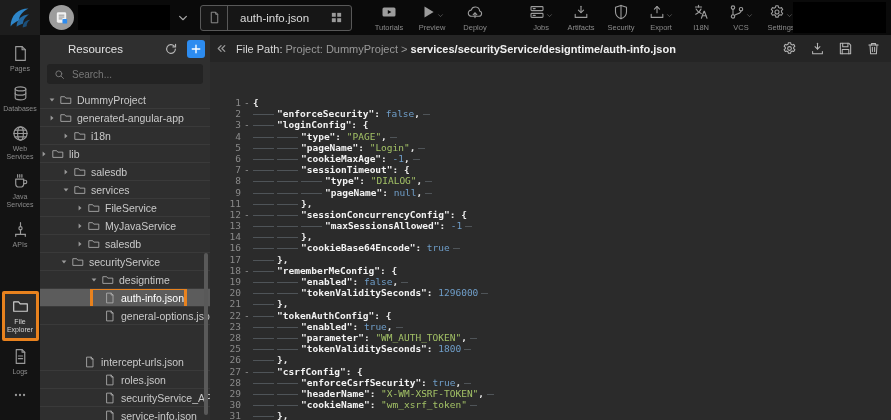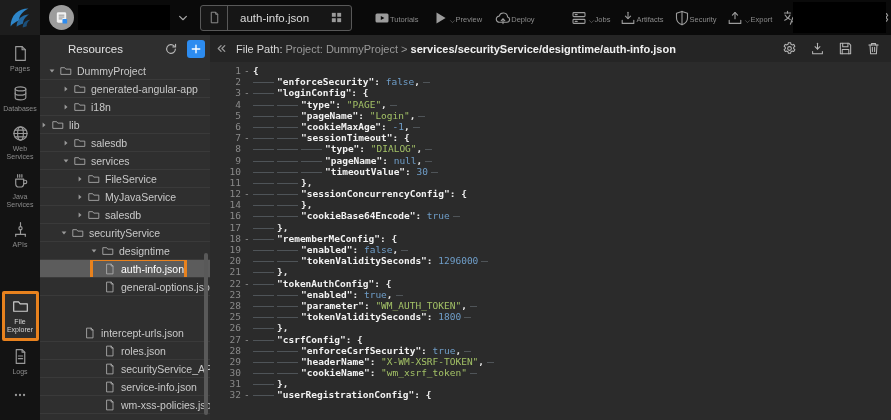--- a/index.html
+++ b/index.html
@@ -23,21 +23,21 @@
   .file-tab { display:flex; align-items:center; height:26px; border:1px solid #585858; border-radius:3px; margin-left:6px;
               color:#dcdcdc; background:#161616; flex:none; }
   .file-tab .ficon { width:27px; align-self:stretch; display:flex; align-items:center; justify-content:center;
                      border-right:1px solid #585858; color:#9a9a9a; }
   .file-tab .fname { padding:0 12px; font-size:11.5px; white-space:nowrap; }
   .file-tab .fgrid { width:30px; display:flex; align-items:center; justify-content:center; color:#9a9a9a; }
 
   .toolbar { display:flex; align-items:center; margin-left:22px; }
   .tgroup { display:flex; align-items:flex-start; gap:13px; }
   .tgroup.g2 { margin-left:36px; gap:10px; }
-  .titem { display:flex; flex-direction:row; align-items:center; color:#9c9c9c; min-width:30px; cursor:pointer; }
+  .titem { display:flex; flex-direction:column; align-items:center; color:#9c9c9c; min-width:30px; cursor:pointer; }
   .titem .iconrow { display:flex; align-items:center; height:17px; }
   .titem .chev { margin-left:1px; margin-top:7px; color:#8d8d8d; }
   .titem .lbl { font-size:7.5px; color:#8b8b8b; margin-top:3px; white-space:nowrap; }
 
   
   .main { display:flex; height:385px; }
 
   
   .sidebar { width:40px; background:#131313; display:flex; flex-direction:column; align-items:center;
              padding:10px 0 6px; flex:none; }
@@ -67,21 +67,21 @@
           color:#c9c9c9; position:relative; white-space:nowrap; cursor:pointer; overflow:hidden;text-align:center; }
   .trow.sel { background:#5c5c5c; color:#fff; }
   .caret { width:12px; color:#9a9a9a; flex:none; display:flex; }
   .ticon { width:17px; color:#b2b2b2; flex:none; display:flex; }
   .tlabel { overflow:hidden; }
   .ann-box { position:absolute; left:50px; top:-2px; width:97px; height:22px; border:3px solid #E8821E;
              border-radius:1px; pointer-events:none; }
   .pscroll { position:absolute; right:2px; top:218px; width:4px; height:162px; background:#595959; border-radius:2px; }
 
   
-  .editor { flex:1; min-width:0; background:#2b2b2b; display:flex; flex-direction:column; }
+  .editor { flex:1; min-width:0; background:#2b2b2b; display:flex; flex-direction:column;gap:32px; }
   .ehead { height:27px; background:#252525; display:flex; align-items:center; padding:0 10px 0 5px; gap:8px; flex:none; }
   .collapse-btn { color:#9a9a9a; cursor:pointer; flex:none; }
   .crumb { font-size:11px; flex:1; white-space:nowrap; overflow:hidden; }
   .crumb .c1 { color:#d8d8d8; }
   .crumb .c2 { color:#9a9a9a; }
   .crumb .c3 { color:#f0f0f0; font-weight:bold; }
   .eactions { display:flex; align-items:center; gap:13px; color:#b8b8b8; flex:none; }
   .eact { cursor:pointer; }
 
   .code { flex:1; overflow:hidden; font-family:"DejaVu Sans Mono",monospace; font-size:9.5px; line-height:11.2px;
@@ -391,37 +391,44 @@
             <path d="M13 8a5 5 0 1 1-1.4-3.5"></path>
             <path d="M13.2 2.6v3h-3"></path>
           </svg>
       </span>
       <span class="add-btn">
         <svg width="12" height="12" viewBox="0 0 16 16" stroke="currentColor" stroke-width="1.8" stroke-linecap="round">
             <path d="M8 3v10M3 8h10"></path>
           </svg>
       </span>
     </div>
+    <div class="searchbox">
+      <svg width="11" height="11" viewBox="0 0 16 16" fill="none" stroke="currentColor" stroke-width="1.4" stroke-linecap="round">
+          <circle cx="7" cy="7" r="4.3"></circle>
+          <path d="M10.3 10.3 13.8 13.8"></path>
+        </svg>
+      <input class="search" type="text" placeholder="Search..." style="">
+    </div>
     <div class="tree" id="tree">
         <div class="trow" style="padding-left: 8px;">
           <span class="caret">
             <svg width="8" height="8" viewBox="0 0 16 16">
               <path d="M3.2 5.2h9.6L8 11z" fill="currentColor"></path>
             </svg>
           </span>
           <span class="ticon">
             <svg width="12" height="12" viewBox="0 0 16 16">
               <g fill="none" stroke="currentColor" stroke-width="1.1" stroke-linecap="round" stroke-linejoin="round">
                 <path d="M1.6 3.6h4.6l1.5 1.9h6.7v7h-12.8z"></path>
               </g>
             </svg>
           </span>
           <span class="tlabel">DummyProject</span>
         </div>
-        <div class="trow" style="padding-left: 22px;">
+        <div class="trow" style="padding-left: 8px;">
           <span class="caret">
             <svg width="8" height="8" viewBox="0 0 16 16">
               <path d="M5.2 3.2v9.6L11 8z" fill="currentColor"></path>
             </svg>
           </span>
           <span class="ticon">
             <svg width="12" height="12" viewBox="0 0 16 16">
               <g fill="none" stroke="currentColor" stroke-width="1.1" stroke-linecap="round" stroke-linejoin="round">
                 <path d="M1.6 3.6h4.6l1.5 1.9h6.7v7h-12.8z"></path>
               </g>
@@ -757,41 +764,41 @@
         </div>
         <div class="cline">
           <span class="gut">
             <span class="lnum">9</span>
             <span class="fold"></span>
           </span>
           <span class="ctext"><span class="ind"></span><span class="ind"></span><span class="ind"></span><span class="k">"pageName"</span><span class="p">: </span><span class="b">null</span><span class="p">,</span><span class="trd"></span></span>
         </div>
         <div class="cline">
           <span class="gut">
-            <span class="lnum">10</span>
-            <span class="fold"></span>
-          </span>
-          <span class="ctext"><span class="ind"></span><span class="ind"></span><span class="ind"></span><span class="k">"timeoutValue"</span><span class="p">: </span><span class="n">30</span><span class="trd"></span></span>
-        </div>
-        <div class="cline">
-          <span class="gut">
             <span class="lnum">11</span>
             <span class="fold"></span>
           </span>
           <span class="ctext"><span class="ind"></span><span class="ind"></span><span class="p">},</span></span>
         </div>
         <div class="cline">
           <span class="gut">
             <span class="lnum">12</span>
             <span class="fold">-</span>
           </span>
           <span class="ctext"><span class="ind"></span><span class="ind"></span><span class="k">"sessionConcurrencyConfig"</span><span class="p">: {</span></span>
         </div>
         <div class="cline">
           <span class="gut">
+            <span class="lnum">13</span>
+            <span class="fold"></span>
+          </span>
+          <span class="ctext"><span class="ind"></span><span class="ind"></span><span class="ind"></span><span class="k">"maxSessionsAllowed"</span><span class="p">: </span><span class="n">-1</span><span class="trd"></span></span>
+        </div>
+        <div class="cline">
+          <span class="gut">
             <span class="lnum">14</span>
             <span class="fold"></span>
           </span>
           <span class="ctext"><span class="ind"></span><span class="ind"></span><span class="p">},</span></span>
         </div>
         <div class="cline">
           <span class="gut">
             <span class="lnum">16</span>
             <span class="fold"></span>
           </span>

